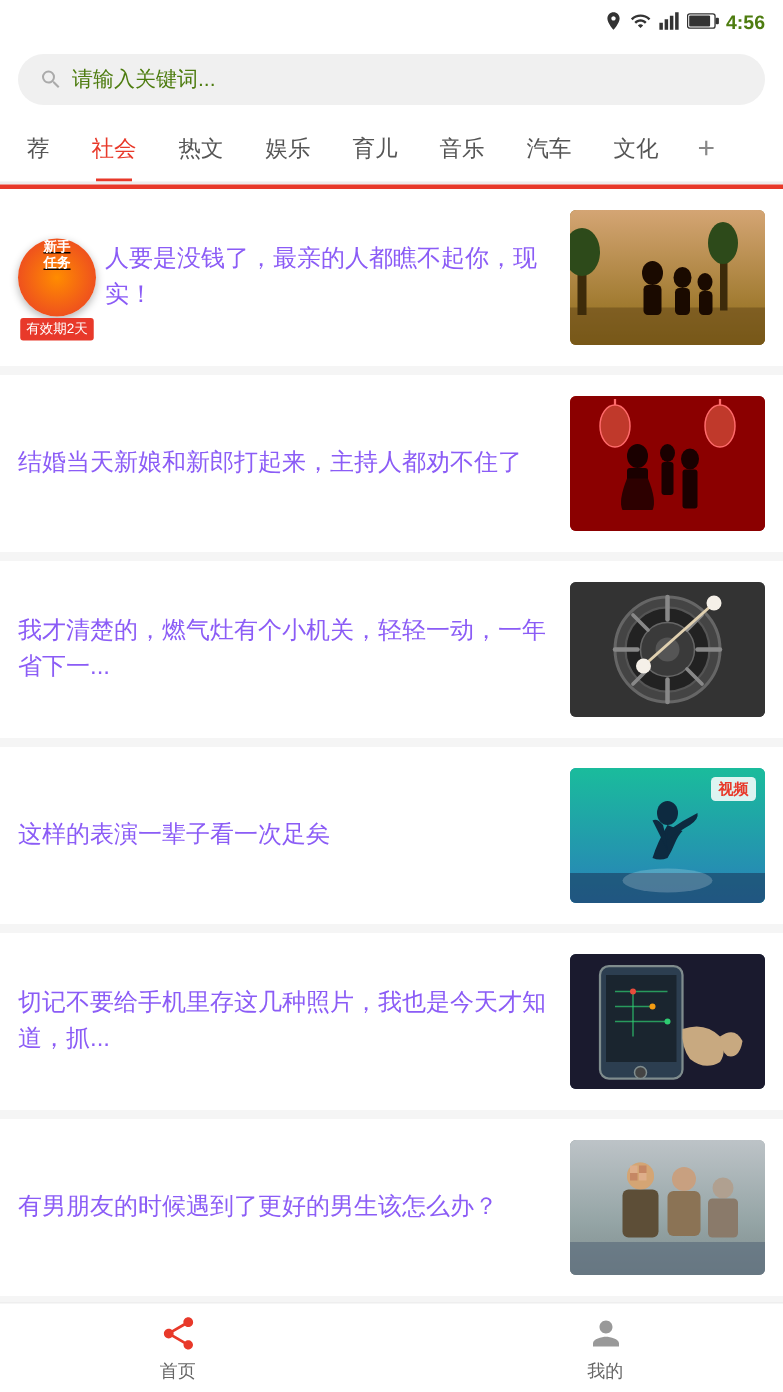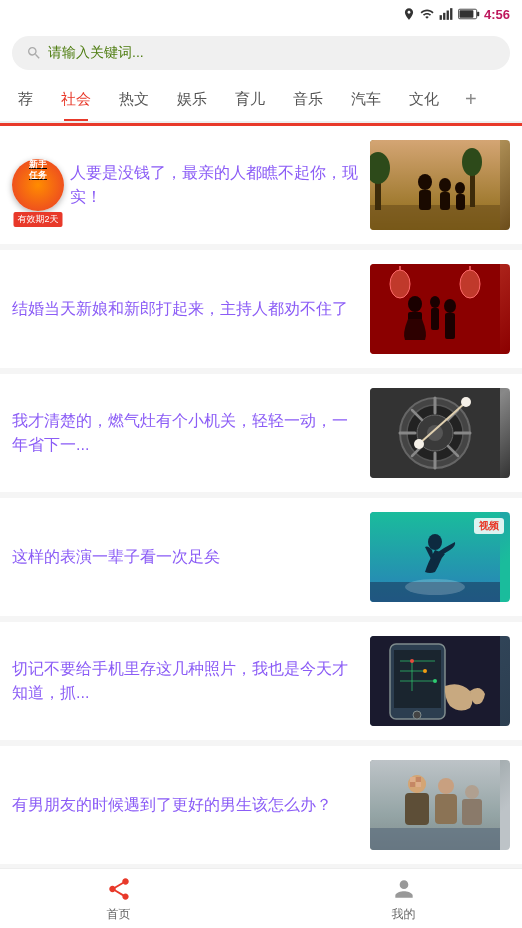--- a/index.html
+++ b/index.html
@@ -15,21 +15,21 @@
 
     
     .status-bar {
       background: #fff;
       height: 28px;
       display: flex;
       align-items: center;
       justify-content: flex-end;
       padding: 0 12px;
       font-size: 13px;
-      color: #be185d;
+      color: #4d7c0f;
       gap: 6px;
     }
     .status-bar .time { font-weight: bold; }
     .status-icons { display: flex; align-items: center; gap: 4px; }
 
     
     .search-bar {
       background: #fff;
       padding: 8px 12px;
       display: flex;
@@ -119,21 +119,21 @@
       gap: 12px;
       position: relative;
     }
     .article-text {
       flex: 1;
       font-size: 16px;
       color: #8b5cf6;
       line-height: 1.5;
     }
     .article-thumb {
-      width: 140px;
+      width: 130px;
       height: 90px;
       border-radius: 4px;
       flex-shrink: 0;
       overflow: hidden;
       position: relative;
     }
 
     
     .thumb-1 { background: linear-gradient(135deg, #8B6914 0%, #c8a96e 40%, #6b4c1a 100%); }
     .thumb-2 { background: linear-gradient(135deg, #c0392b 30%, #8B0000 100%); }

